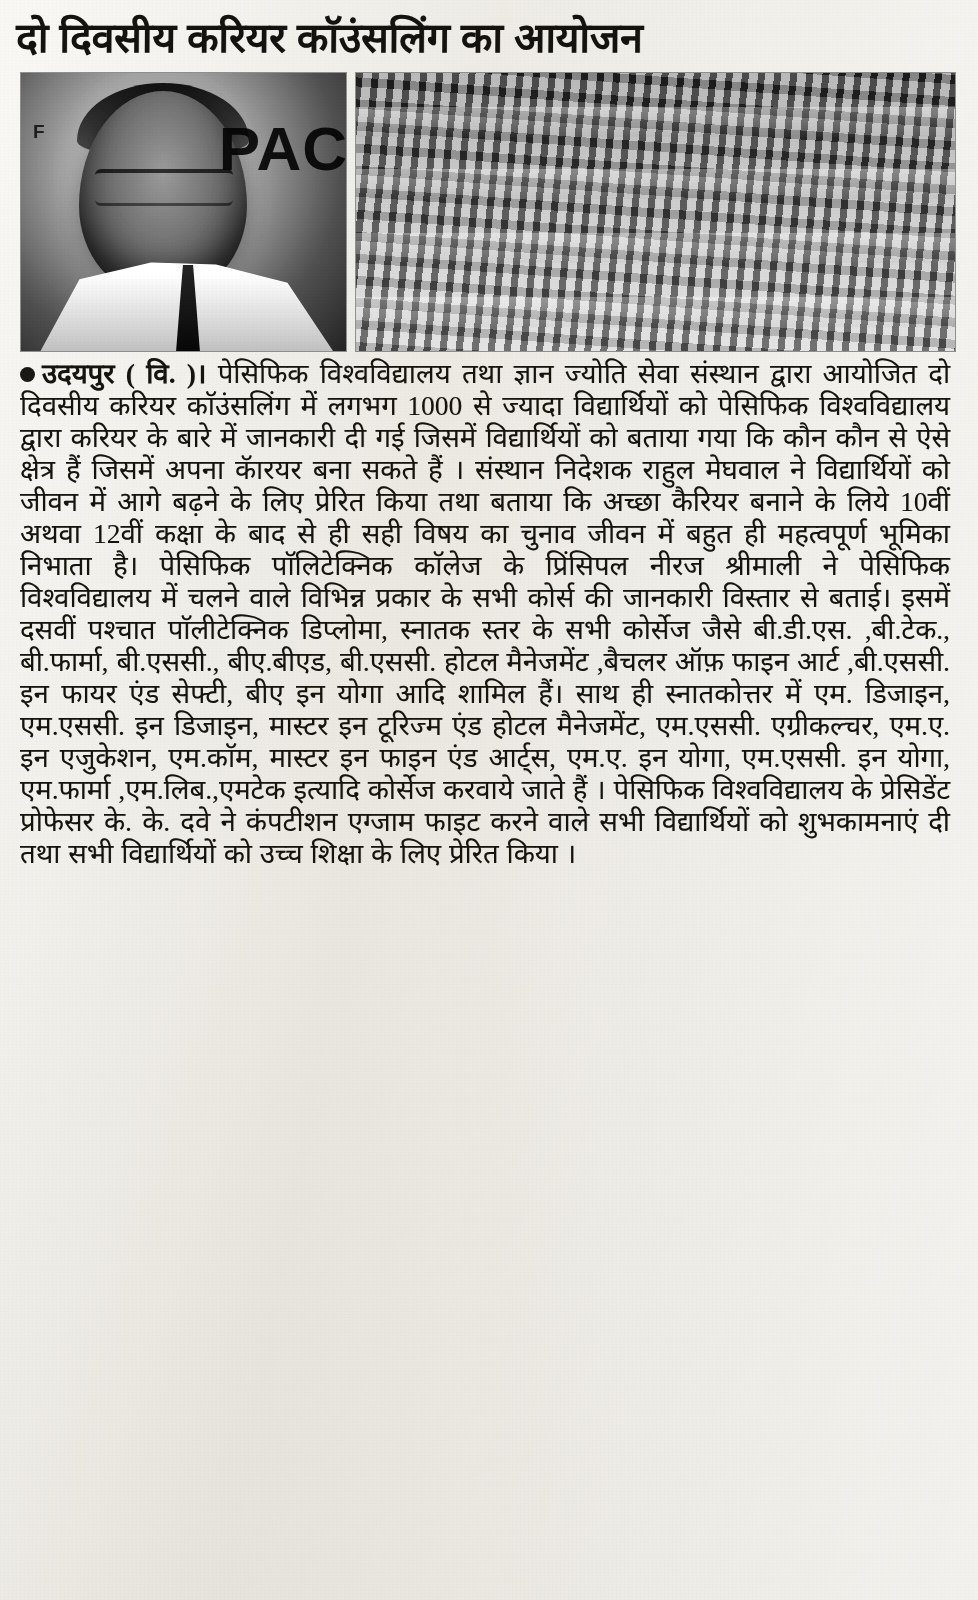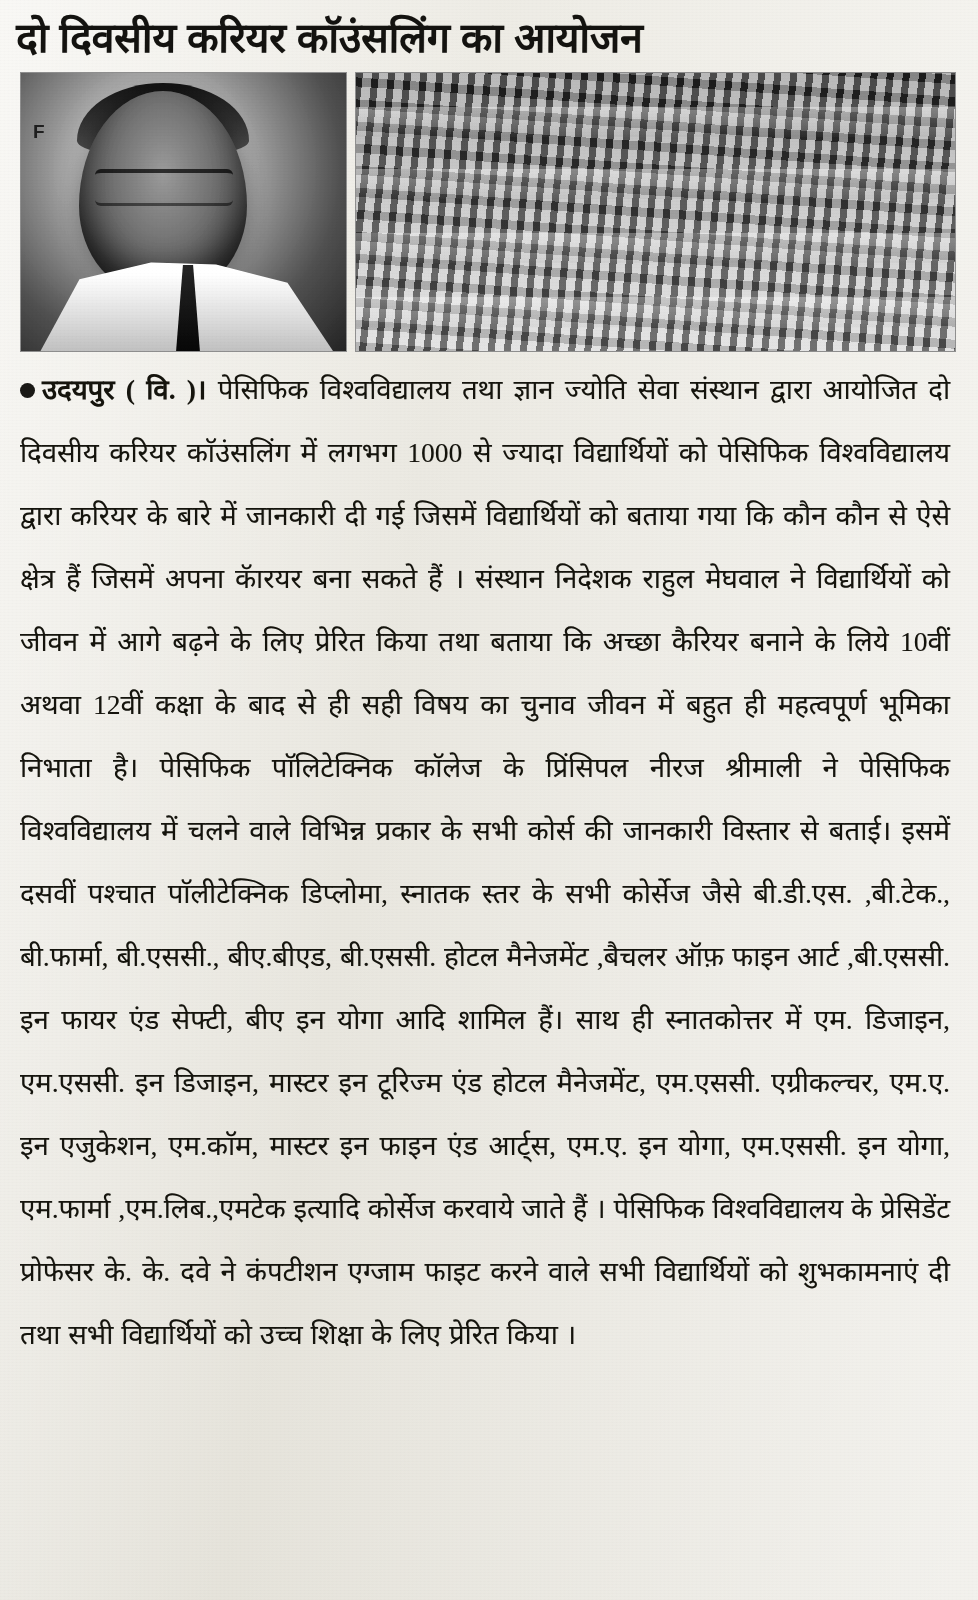--- a/index.html
+++ b/index.html
@@ -142,21 +142,21 @@
     border-radius: 50%;
     background: #1c1b18;
     margin-right: 7px;
     vertical-align: middle;
     position: relative;
     top: -2px;
   }
   .article {
     font-family: "Liberation Serif", serif;
     font-size: 27.5px;
-    line-height: 63px;
+    line-height: 32px;
     color: #17160f;
     text-align: justify;
     text-justify: inter-word;
     margin: 2px 6px 0 6px;
     word-spacing: 1px;
     text-shadow: 0.35px 0.35px 0 rgba(0,0,0,0.22);
   }
   .article .place {
     font-weight: bold;
   }
@@ -170,20 +170,21 @@
 
   <div class="photo-row">
 
     <div class="photo photo-portrait">
       <div class="hair"></div>
       <div class="face"></div>
       <div class="glasses"></div>
       <div class="shoulders"></div>
       <div class="tie"></div>
       <div class="mark">F</div>
+      <div class="pacific-text">PAC</div>
     </div>
 
     <div class="photo photo-crowd">
       <div class="row-band" style="top:34px"></div>
       <div class="row-band" style="top:96px"></div>
       <div class="row-band" style="top:160px"></div>
       <div class="row-band" style="top:224px"></div>
     </div>
 
   </div>

